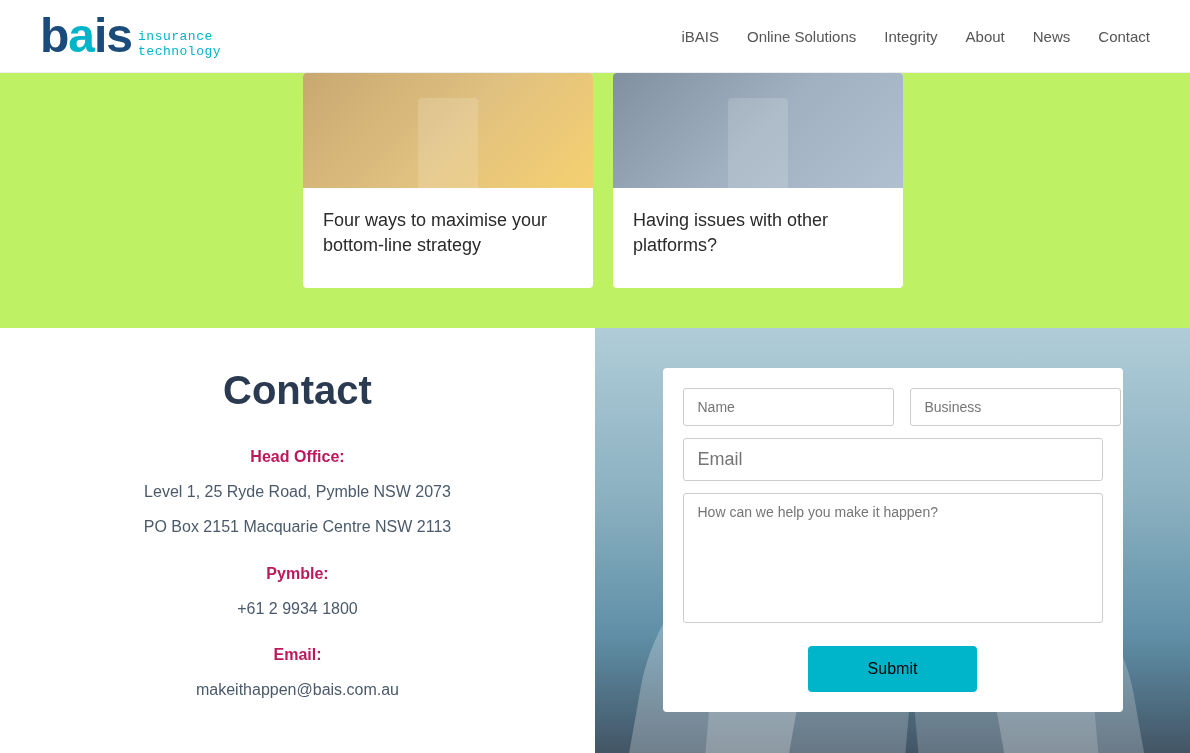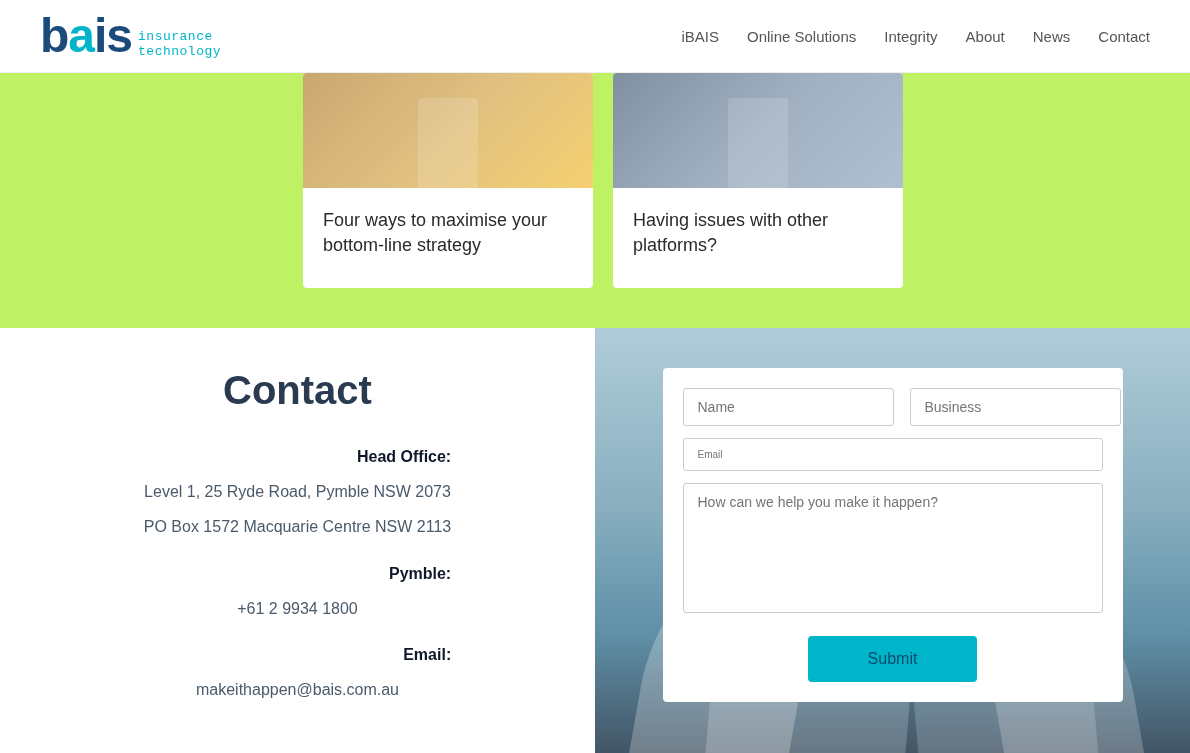--- a/index.html
+++ b/index.html
@@ -119,22 +119,21 @@
       color: #2a3a50;
       margin-bottom: 30px;
     }
     .contact-info {
       text-align: center;
       color: #4a5a6a;
       line-height: 1.8;
     }
     .contact-info .label {
       font-weight: 700;
-      color: #0f172a;
-      text-align: right;
+      color: #be185d;
     }
     .contact-info p {
       margin-bottom: 6px;
     }
     .contact-info .section-group {
       margin-bottom: 18px;
     }
     .contact-right {
       flex: 1;
       background: linear-gradient(180deg, #b0ccd8 0%, #8ab0c0 40%, #6090a8 70%, #405060 100%);
@@ -211,21 +210,21 @@
       padding: 10px 14px;
       font-size: 14px;
       color: #888;
       outline: none;
     }
     .form-input-full {
       width: 100%;
       border: 1px solid #ccc;
       border-radius: 3px;
       padding: 10px 14px;
-      font-size: 10px;
+      font-size: 18px;
       color: #888;
       outline: none;
       margin-bottom: 12px;
     }
     .form-textarea {
       width: 100%;
       border: 1px solid #ccc;
       border-radius: 3px;
       padding: 10px 14px;
       font-size: 14px;
@@ -235,21 +234,21 @@
       height: 130px;
       margin-bottom: 19px;
       font-family: Arial, sans-serif;
     }
     .submit-row {
       display: flex;
       justify-content: center;
     }
     .submit-btn {
       background: #00b5c9;
-      color: #0c4a6e;
+      color: #000000;
       border: none;
       border-radius: 4px;
       padding: 14px 60px;
       font-size: 16px;
       cursor: pointer;
       font-weight: 500;
     }
   </style>
 </head>
 <body>
@@ -293,21 +292,21 @@
   </div>
 </section>
 
 <section class="contact-section">
   <div class="contact-left">
     <h2 class="contact-title">Contact</h2>
     <div class="contact-info">
       <div class="section-group">
         <p class="label">Head Office:</p>
         <p>Level 1, 25 Ryde Road, Pymble NSW 2073</p>
-        <p>PO Box 1572 Macquarie Centre NSW 2113</p>
+        <p>PO Box 2151 Macquarie Centre NSW 2113</p>
       </div>
       <div class="section-group">
         <p class="label">Pymble:</p>
         <p>+61 2 9934 1800</p>
       </div>
       <div class="section-group">
         <p class="label">Email:</p>
         <p>makeithappen@bais.com.au</p>
       </div>
     </div>

